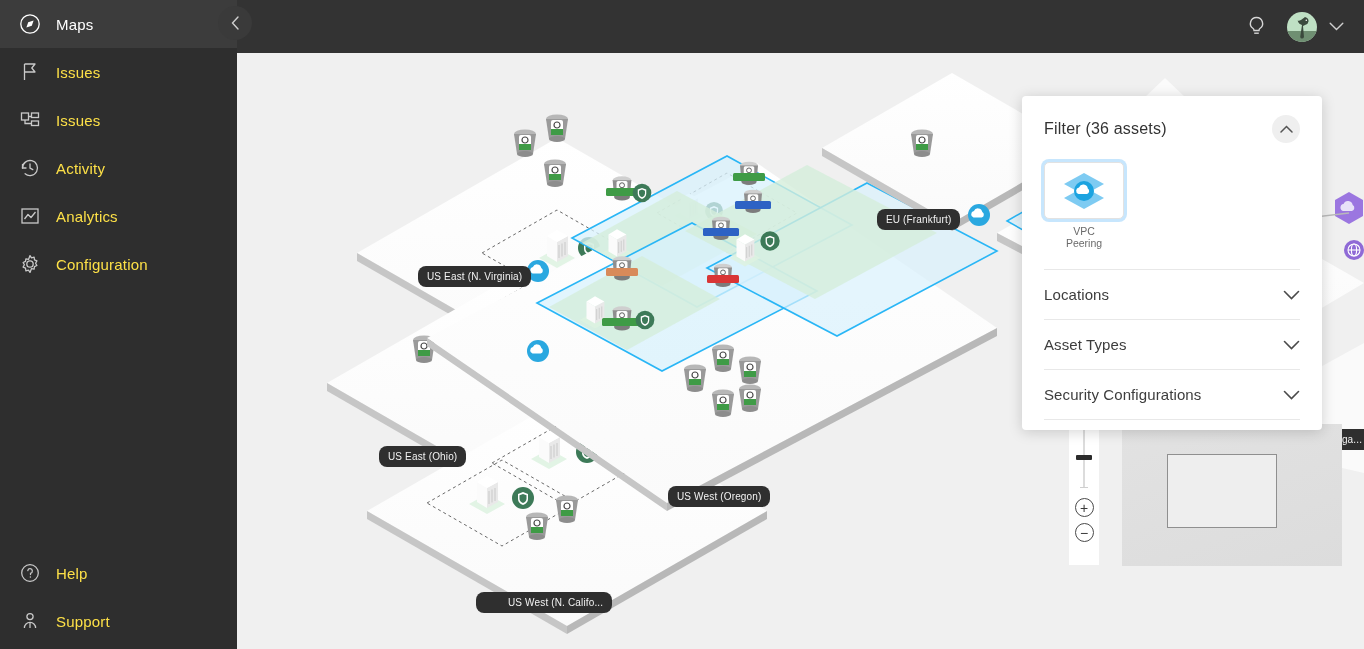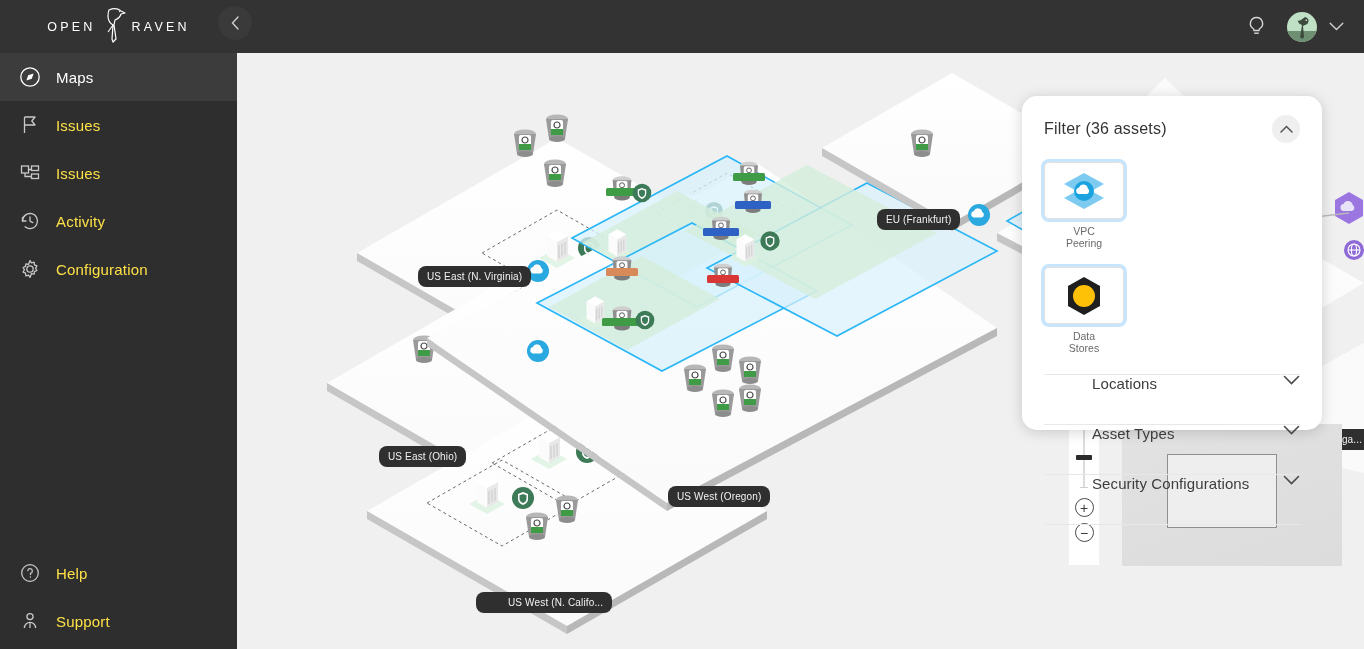--- a/index.html
+++ b/index.html
@@ -91,21 +91,21 @@
     background: #2f2f2f; color: #f2f2f2;
     font-size: 10px; padding: 5px 9px;
     border-radius: 8px; white-space: nowrap;
     z-index: 18; letter-spacing: .15px; margin-top: 28px;
   }
 
   
   #filter-panel {
     position: absolute; left: 1022px; top: 96px;
     width: 300px; height: 334px;
-    background: #ffffff; border-radius: 15px;
+    background: #ffffff; border-radius: 4px;
     box-shadow: 0 2px 14px rgba(0,0,0,.17);
     z-index: 50; padding: 0 22px;
   }
   #filter-pointer {
     position: absolute; left: 1145px; top: 78px;
     width: 0; height: 0;
     border-left: 20px solid transparent;
     border-right: 20px solid transparent;
     border-bottom: 19px solid #fbfbfb;
     z-index: 49;
@@ -114,38 +114,38 @@
     display: flex; align-items: center; justify-content: space-between;
     height: 66px;
   }
   #filter-title { font-size: 16px; color: #333; letter-spacing: .2px; }
   #filter-collapse {
     width: 28px; height: 28px; border-radius: 50%;
     background: #efefef; display: flex; align-items: center;
     justify-content: center; cursor: pointer; color: #555;
   }
 
-  #type-row { display: flex; gap: 18px; flex-direction: column; }
+  #type-row { display: flex; gap: 10px; }
   .type-card { width: 80px; cursor: pointer; }
   .type-box {
     width: 80px; height: 57px; border-radius: 5px;
     background: #ffffff; border: 1px solid #e2e2e2;
     display: flex; align-items: center; justify-content: center;
     box-shadow: 0 0 0 3px rgba(130,200,250,.45);
   }
   .type-label {
     margin-top: 6px; text-align: center;
     font-size: 10.5px; color: #6a6a6a; line-height: 12px;
   }
 
   .divider { height: 1px; background: #e8e8e8; }
   #sections { margin-top: 20px; }
   .section-row {
-    display: flex; justify-content: space-between;
-    height: 49px; cursor: pointer; margin-left: 48px;
+    display: flex; align-items: center; justify-content: space-between;
+    height: 49px; cursor: pointer;
   }
   .section-label { font-size: 15px; color: #3d3d3d; letter-spacing: .1px; }
   .chev { color: #4a4a4a; display: flex; }
 
   
   #zoom-ctrl {
     position: absolute; left: 1069px; top: 400px;
     width: 30px; height: 165px; background: #ffffff;
     z-index: 30; display: flex; flex-direction: column;
     align-items: center; padding-top: 8px;
@@ -467,32 +467,20 @@
             <path d="M18.5,23 a3.4,3.4 0 0 1 0.5,-6.6 a4.6,4.6 0 0 1 8.8,1 a3.2,3.2 0 0 1 -0.7,5.6 Z" fill="#ffffff"></path>
           </svg>
         </div>
         <div class="type-label">
           <span>VPC</span><br>
           <span>Peering</span>
         </div>
       </div>
 
 
-      <div class="type-card">
-        <div class="type-box">
-          <svg width="44" height="44" viewBox="0 0 44 44">
-            <path d="M22,3 L38,12 L38,32 L22,41 L6,32 L6,12 Z" fill="#1f1f1f"></path>
-            <circle cx="22" cy="22" r="11" fill="#ffc107"></circle>
-          </svg>
-        </div>
-        <div class="type-label">
-          <span>Data</span><br>
-          <span>Stores</span>
-        </div>
-      </div>
     </div>
 
     <div id="sections">
       <div class="divider"></div>
       <div class="section-row">
         <span class="section-label">Locations</span>
         <span class="chev">
           <svg width="17" height="10" viewBox="0 0 17 10">
               <path d="M1.5,1.5 L8.5,8.5 L15.5,1.5" fill="none" stroke="currentColor" stroke-width="1.6" stroke-linecap="round"></path>
             </svg>
@@ -535,31 +523,20 @@
       </svg>
     </div>
     <div id="caret-btn">
       <svg width="15" height="9" viewBox="0 0 15 9">
           <path d="M1.2,1.2 L7.5,7.4 L13.8,1.2" fill="none" stroke="currentColor" stroke-width="1.4" stroke-linecap="round"></path>
         </svg>
     </div>
   </div>
 
   <div id="sidebar">
-    <div id="brand">
-      <span class="brand-text">OPEN</span>
-      <span class="brand-mark">
-        <svg width="28" height="40" viewBox="0 0 28 40">
-          <path d="M9,5 Q16,2 21,6 L25,8 L21,9 Q20,13 15,15 L14,20 L16,34 L13,37 L12,34 L13,20 Q8,17 8,11 Q8,7 9,5 Z" fill="none" stroke="#ffffff" stroke-width="1.2" stroke-linejoin="round"></path>
-          <circle cx="19.6" cy="6.6" r="0.7" fill="#ffffff"></circle>
-          <path d="M13,20 L8,27" stroke="#ffffff" stroke-width="1.1" fill="none"></path>
-        </svg>
-      </span>
-      <span class="brand-text">RAVEN</span>
-    </div>
 
     <div id="collapse-btn">
       <svg width="9" height="14" viewBox="0 0 9 14">
         <path d="M7,1 L1.5,7 L7,13" fill="none" stroke="#cfcfcf" stroke-width="1.4" stroke-linecap="round"></path>
       </svg>
     </div>
 
     <div class="nav-list">
       <div class="nav-item active">
         <span class="nav-icon">
@@ -597,20 +574,29 @@
         <span class="nav-icon">
           <svg width="22" height="22" viewBox="0 0 22 22">
             <path d="M3.5,11 a7.5,7.5 0 1 1 2.6,5.7" fill="none" stroke="currentColor" stroke-width="1.3" stroke-linecap="round"></path>
             <path d="M3.5,7.5 L3.5,11 L7,11" fill="none" stroke="currentColor" stroke-width="1.3" stroke-linecap="round"></path>
             <path d="M11,7 L11,11 L13.8,12.6" fill="none" stroke="currentColor" stroke-width="1.3" stroke-linecap="round"></path>
           </svg>
         </span>
         <span class="nav-label">Activity</span>
       </div>
 
+      <div class="nav-item">
+        <span class="nav-icon">
+          <svg width="22" height="22" viewBox="0 0 22 22">
+            <rect x="3" y="4" width="16" height="14" fill="none" stroke="currentColor" stroke-width="1.3"></rect>
+            <path d="M5.5,14 L9,9.5 L12,12.5 L16.5,7" fill="none" stroke="currentColor" stroke-width="1.3" stroke-linejoin="round"></path>
+          </svg>
+        </span>
+        <span class="nav-label">Analytics</span>
+      </div>
 
       <div class="nav-item">
         <span class="nav-icon">
           <svg width="22" height="22" viewBox="0 0 22 22">
             <circle cx="11" cy="11" r="3.2" fill="none" stroke="currentColor" stroke-width="1.3"></circle>
             <path d="M11,2.6 l1.5,2.2 2.6,-0.6 0.4,2.6 2.4,1.1 -1.3,2.3 1.3,2.3 -2.4,1.1 -0.4,2.6 -2.6,-0.6 L11,19.4 9.5,17.2 6.9,17.8 6.5,15.2 4.1,14.1 5.4,11.8 4.1,9.5 6.5,8.4 6.9,5.8 9.5,6.4 Z" fill="none" stroke="currentColor" stroke-width="1.3" stroke-linejoin="round"></path>
           </svg>
         </span>
         <span class="nav-label">Configuration</span>
       </div>

